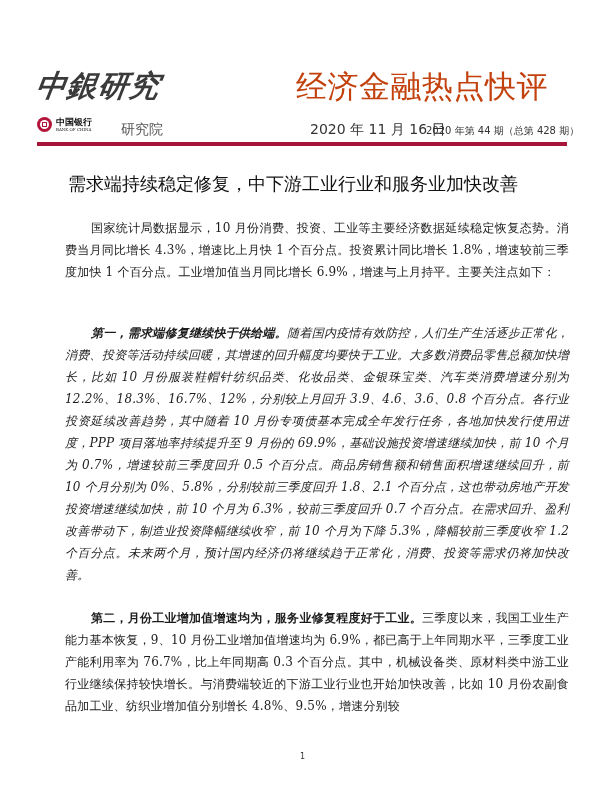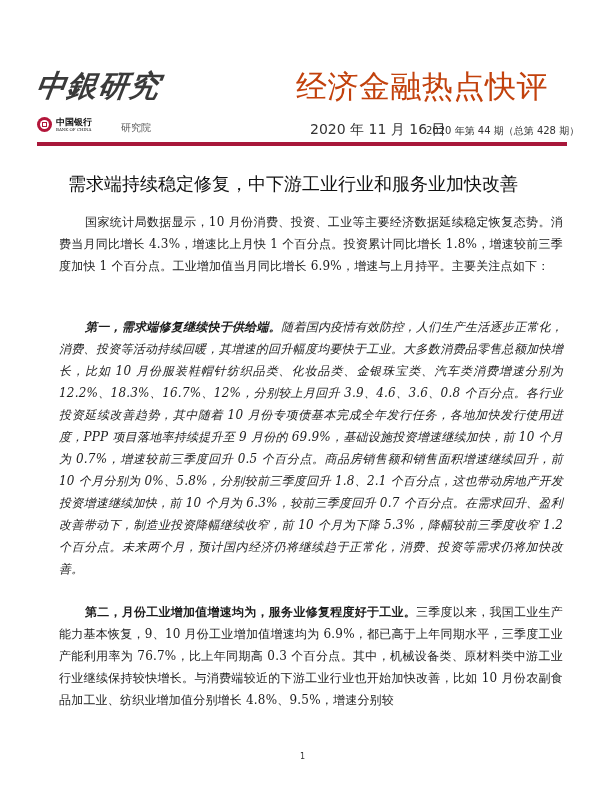--- a/index.html
+++ b/index.html
@@ -14,28 +14,28 @@
   .boc-logo { left: 37px; top: 117px; display: flex; align-items: center; gap: 4px; }
   .boc-circle { width: 15px; height: 15px; border-radius: 50%; background: #b3163a;
                 position: relative; }
   .boc-circle::before { content: ""; position: absolute; left: 3px; top: 3px;
                 width: 9px; height: 9px; border-radius: 50%; background: #fff; }
   .boc-circle::after { content: ""; position: absolute; left: 5px; top: 5px;
                 width: 5px; height: 5px; border: 1.5px solid #b3163a; box-sizing: border-box; }
   .boc-text { display: flex; flex-direction: column; line-height: 1; }
   .boc-cn { font-family: "DejaVu Serif", serif; font-size: 9px; font-weight: bold; color: #111; }
   .boc-en { font-family: "DejaVu Serif", serif; font-size: 4px; color: #111; margin-top: 1px; }
-  .institute { left: 121px; top: 121px; font-size: 10px; color: #555; }
+  .institute { left: 121px; top: 121px; font-size: 14px; color: #555; }
   .date { left: 310px; top: 121px; font-size: 14px; color: #333; white-space: nowrap; }
   .issue { left: 426px; top: 124px; font-size: 10px; color: #333; white-space: nowrap; }
   .rule { left: 37px; top: 142px; width: 530px; height: 4px; background: #a8173a; }
   .headline { left: 68px; top: 172px; font-size: 18px; color: #111; white-space: nowrap; }
   .body-text { left: 55px; width: 504px; font-family: "DejaVu Serif", serif;
                font-size: 12px; line-height: 22px; color: #1c1c1c; text-align: justify;
-               text-indent: 26px; margin: 4px; letter-spacing: 0.2px; }
+               text-indent: 26px; margin: 10px; letter-spacing: 0.2px; }
   .p1 { top: 207px; }
   .p2 { top: 312px; font-style: italic; }
   .p3 { top: 597px; }
   .lead { font-family: "DejaVu Sans", sans-serif; font-weight: bold; }
   .page-num { left: 300px; top: 752px; font-size: 8px; color: #333; }
 </style>
 </head>
 <body>
 
 <div class="abs brand-callig">中銀研究</div>

